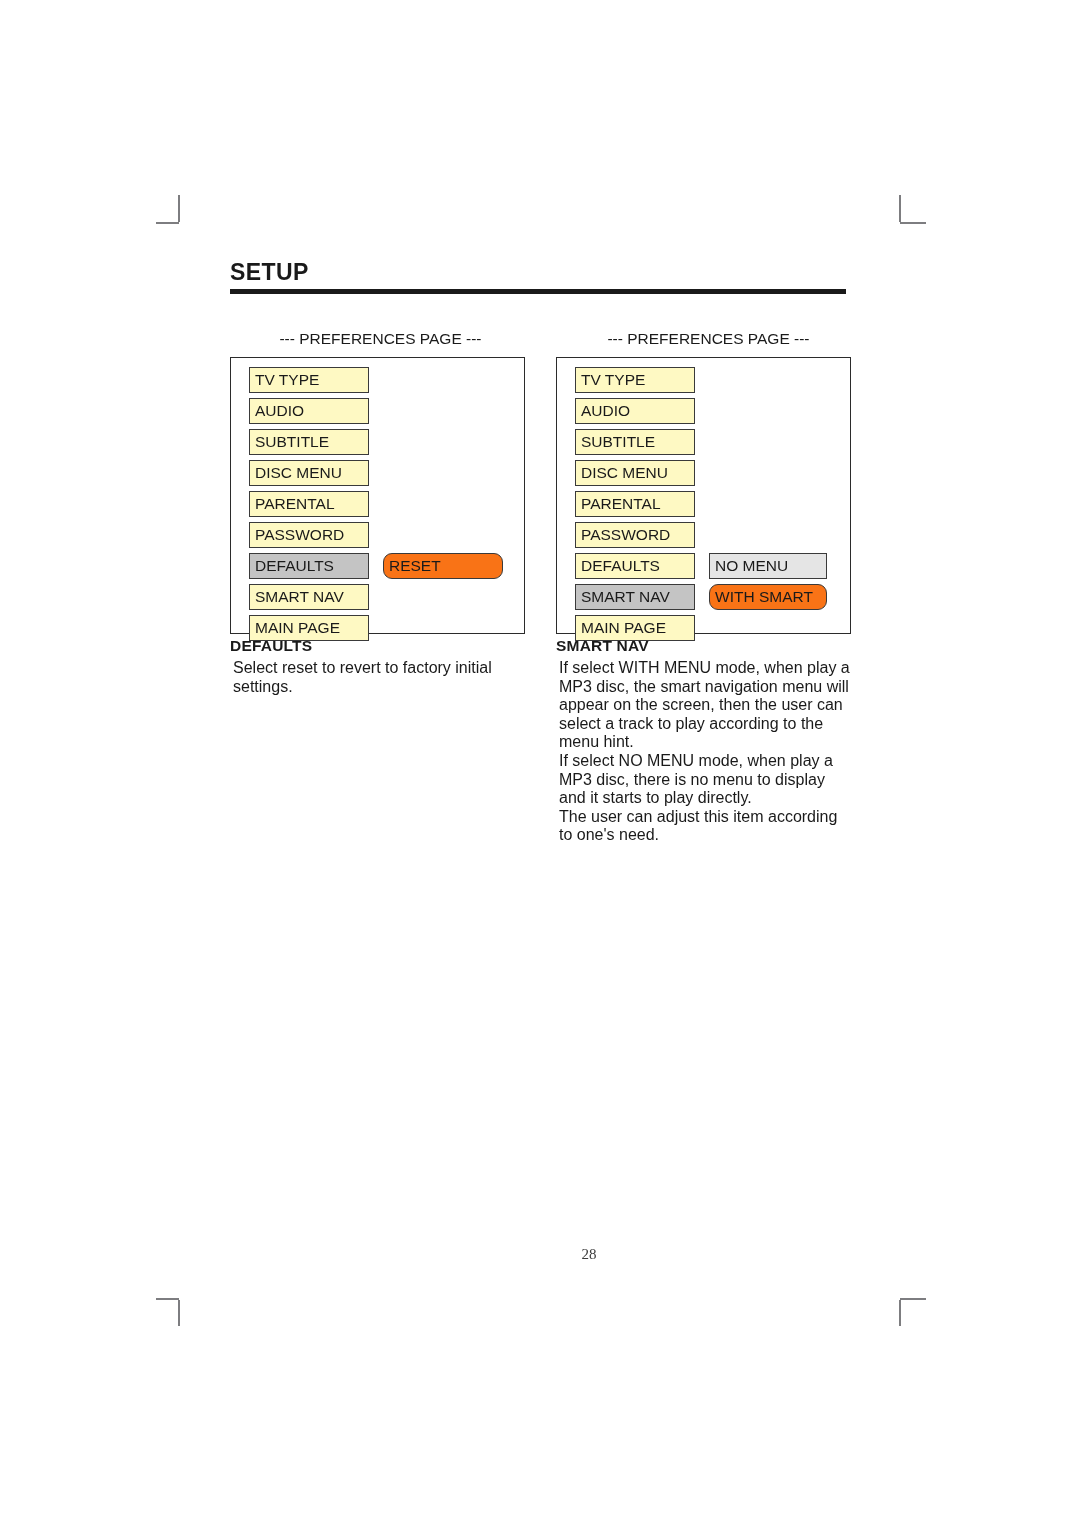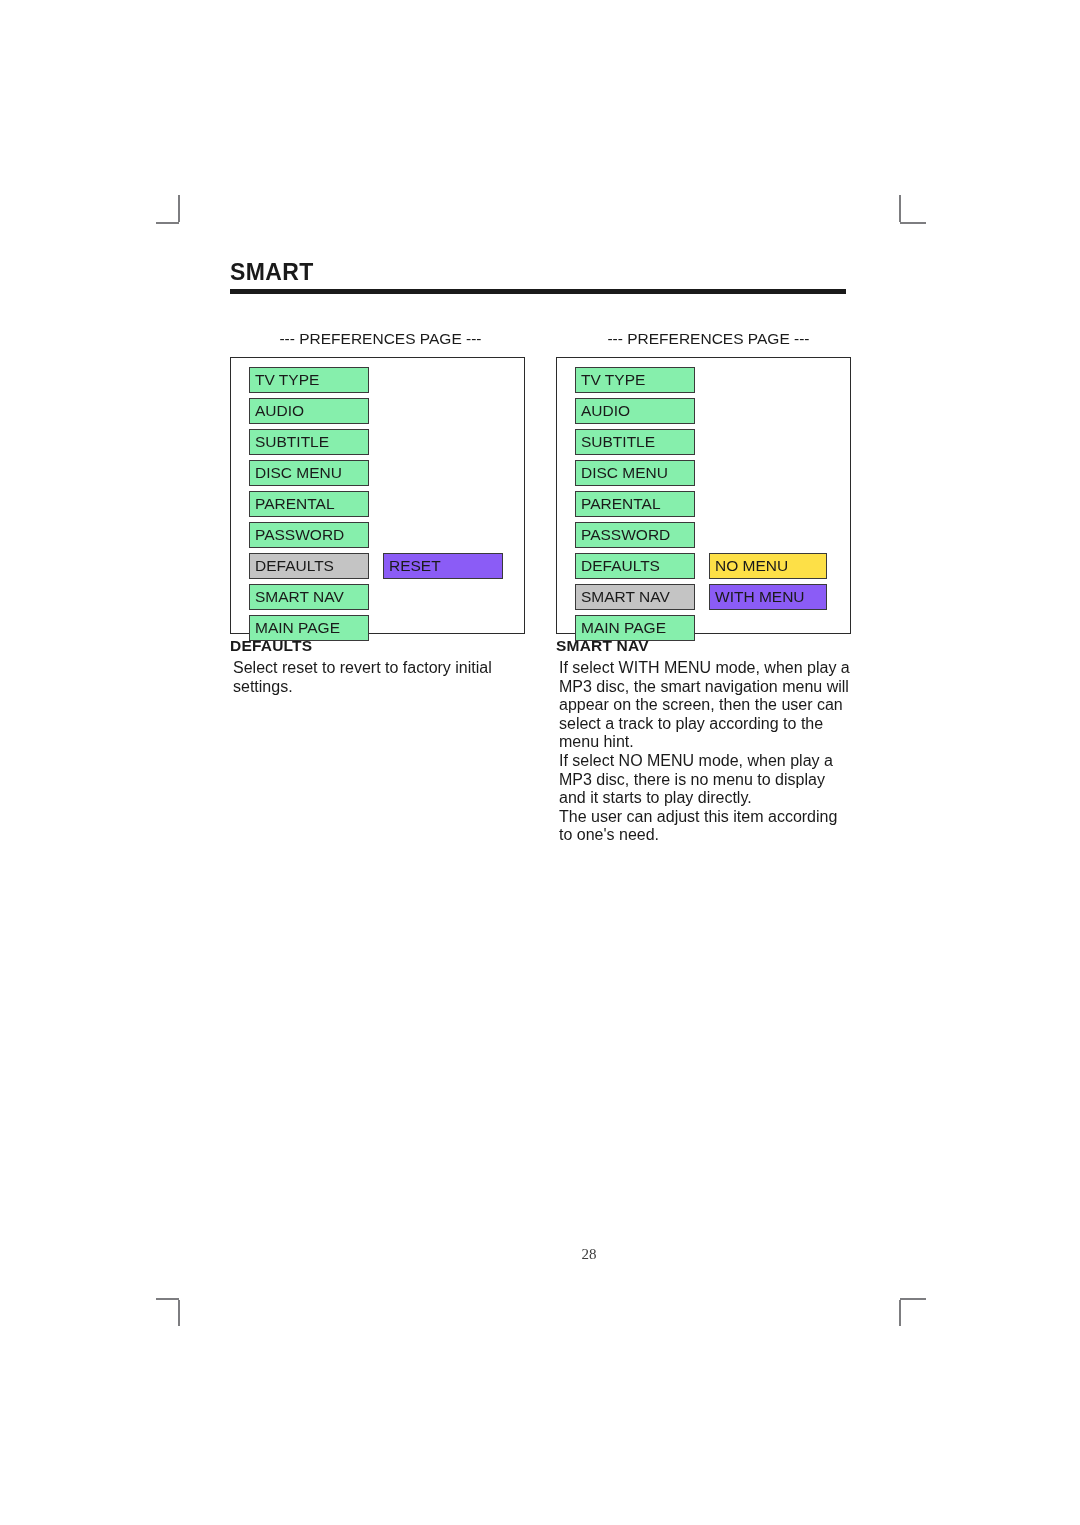--- a/index.html
+++ b/index.html
@@ -91,47 +91,47 @@
     position: absolute;
     left: 18px;
     top: 9px;
     width: 120px;
   }
   .osd-item {
     box-sizing: border-box;
     height: 26px;
     line-height: 24px;
     border: 1.4px solid #3a3a3a;
-    background: #86efac;
+    background: #fef9c3;
     font-size: 15.5px;
     padding-left: 5px;
     margin-bottom: 5px;
     white-space: nowrap;
   }
   .osd-item.selected { background: #c4c4c4; }
 
   .osd-options {
     position: absolute;
     left: 152px;
     top: 9px;
     width: 120px;
   }
   #panel-col-right .osd-options { width: 118px; }
   .osd-option {
     box-sizing: border-box;
     border: 1.4px solid #3a3a3a;
-    background: #fde047;
+    background: #e5e5e5;
     font-size: 15.5px;
     line-height: 24px;
     height: 26px;
     padding-left: 5px;
     margin-bottom: 5px;
     white-space: nowrap;
   }
-  .osd-option.selected { background: #8b5cf6; }
+  .osd-option.selected { background: #f97316; border-radius: 9px; }
   .osd-option.ghost {
     border-color: transparent;
     background: transparent;
   }
   
   #opt-reset { width: 120px; }
 
   
   #descriptions { position: relative; margin-top: 10px; height: 230px; }
   .desc-col { position: absolute; top: 0; }
@@ -180,21 +180,21 @@
   <div class="h"></div>
   <div class="v"></div>
 </div>
 <div class="crop-mark" id="crop-br">
   <div class="h"></div>
   <div class="v"></div>
 </div>
 
 <div id="content">
 
-  <h1 id="page-title">SMART</h1>
+  <h1 id="page-title">SETUP</h1>
   <div id="title-rule"></div>
 
   <div id="panels">
 
     <div class="panel-col" id="panel-col-left">
       <div class="panel-caption">--- PREFERENCES PAGE ---</div>
       <div class="osd-frame">
         <div class="osd-menu">
           <div class="osd-item">TV TYPE</div>
           <div class="osd-item">AUDIO</div>
@@ -233,21 +233,21 @@
           <div class="osd-item">MAIN PAGE</div>
         </div>
         <div class="osd-options">
           <div class="osd-option ghost">&nbsp;</div>
           <div class="osd-option ghost">&nbsp;</div>
           <div class="osd-option ghost">&nbsp;</div>
           <div class="osd-option ghost">&nbsp;</div>
           <div class="osd-option ghost">&nbsp;</div>
           <div class="osd-option ghost">&nbsp;</div>
           <div class="osd-option">NO MENU</div>
-          <div class="osd-option selected">WITH MENU</div>
+          <div class="osd-option selected">WITH SMART</div>
         </div>
       </div>
     </div>
 
   </div>
 
   <div id="descriptions">
     <div class="desc-col" id="desc-col-left">
       <p class="desc-heading">DEFAULTS</p>
       <p class="desc-body">Select reset to revert to factory initial settings.</p>

